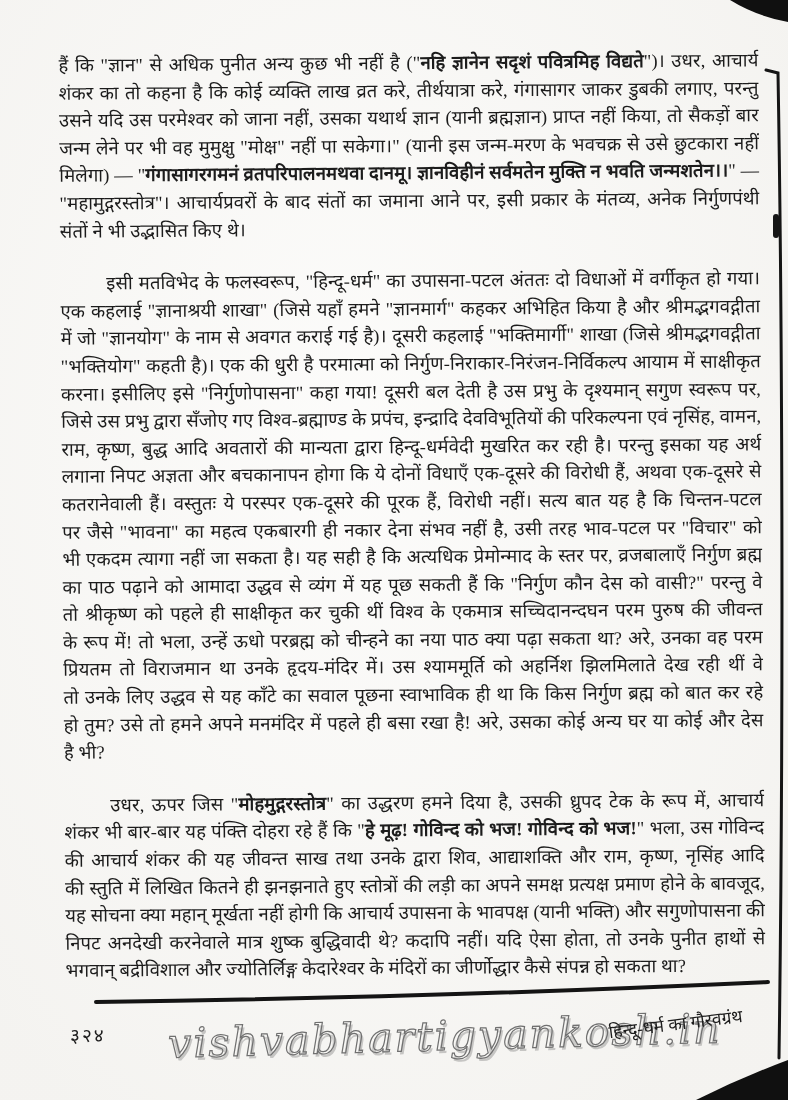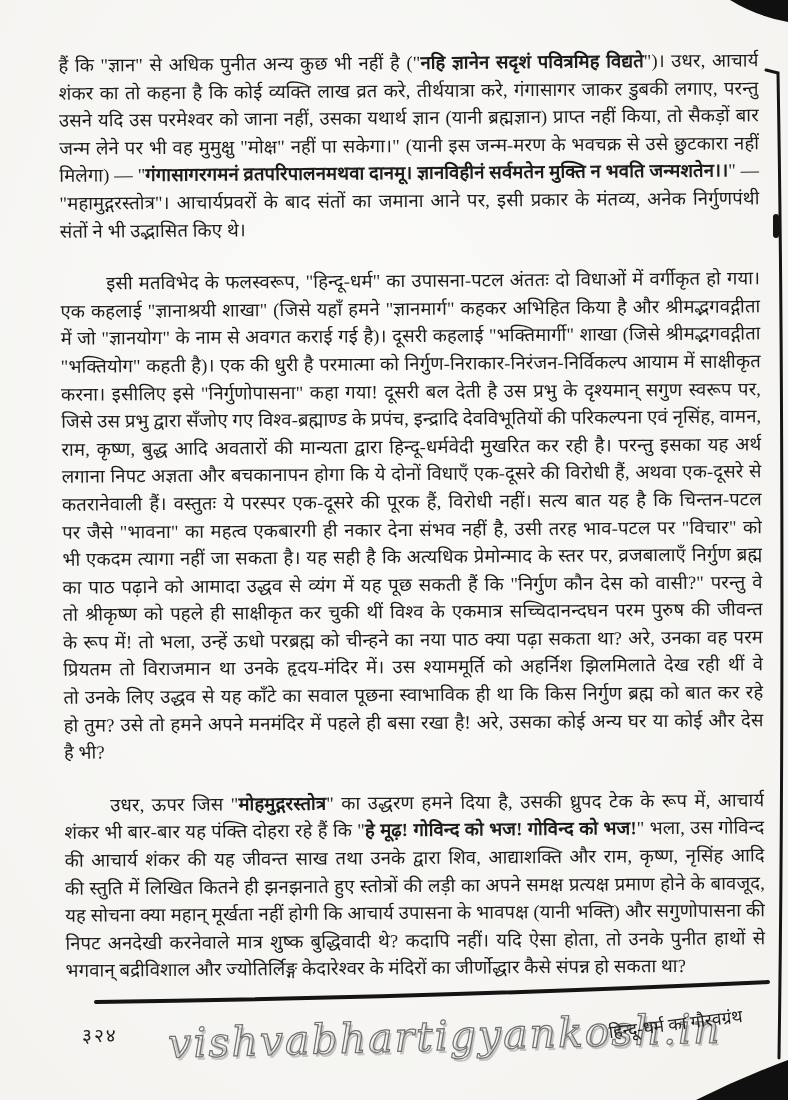--- a/index.html
+++ b/index.html
@@ -27,21 +27,21 @@
   .para + .para{margin-top:25px;}
   .line{
     height:27.6px;line-height:27.6px;overflow:hidden;
     text-align:justify;text-align-last:justify;
     letter-spacing:.1px;
   }
   .line.last{text-align-last:left;}
   .line.first{text-indent:46px;}
   .bold{font-weight:bold;}
   .footer-pageno{
-    position:absolute;left:82px;top:1022px;
+    position:absolute;left:70px;top:1022px;
     font-size:19px;letter-spacing:2px;
   }
   .watermark{
     position:absolute;left:168px;top:1012px;width:560px;
     font-family:"DejaVu Serif","Liberation Serif",serif;
     font-style:italic;
     font-size:41px;letter-spacing:2px;
     transform:rotate(-1.6deg);
     color:rgba(255,255,255,0.12);
     -webkit-text-stroke:1.2px var(--stroke);

